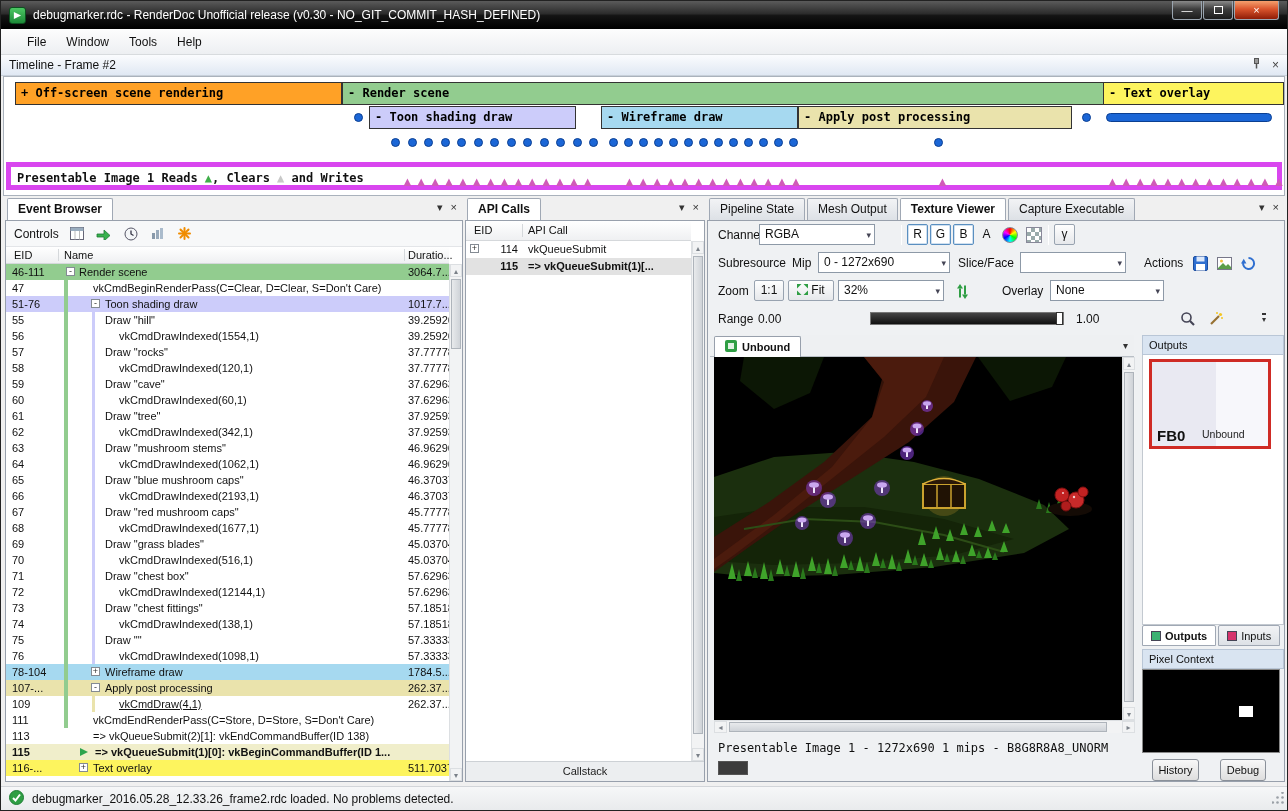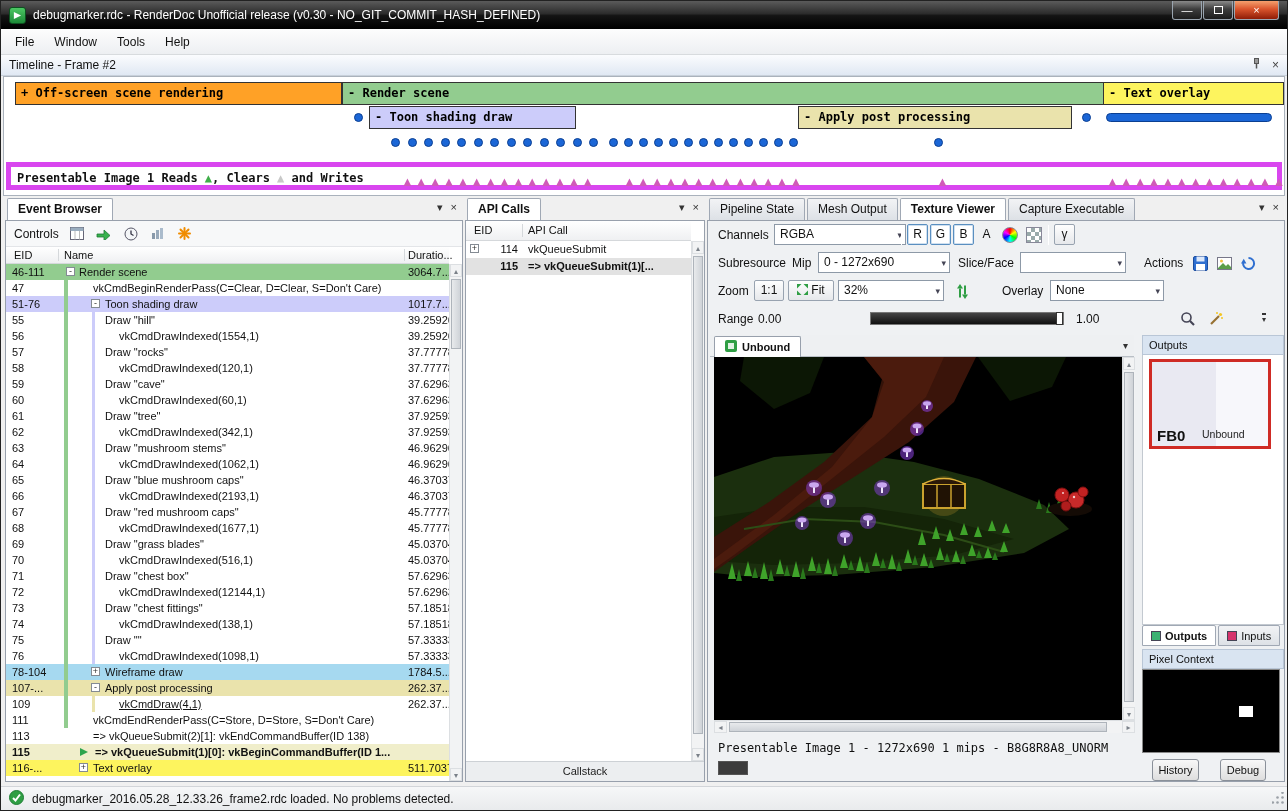--- a/index.html
+++ b/index.html
@@ -6,21 +6,21 @@
 html,body{margin:0;background:#555}
 .win{position:relative;width:1288px;height:811px;background:#f0f0f0;border:1px solid #222;overflow:hidden;font-family:"Liberation Sans",sans-serif;color:#111}
 
 .titlebar{position:absolute;left:0;top:0;right:0;height:28px;background:linear-gradient(#5b5b5b,#2c2c2c 45%,#141414 52%,#000);display:flex;align-items:center;gap:7px;padding:0 8px;color:#fff;font-size:12px}
 .appicon{width:17px;height:17px;border-radius:3px;background:linear-gradient(#4cc763,#1d8a38);border:1px solid #0c5220;display:flex;align-items:center;justify-content:center;flex:none}
 .wbtns{margin-left:auto;display:flex;gap:1px;align-self:flex-start}
 .wb{width:30px;height:19px;background:linear-gradient(#8a8a8a,#3d3d3d 45%,#1c1c1c);border:1px solid #9aa5b0;border-top:none;color:#fff;font-size:11px;display:flex;align-items:center;justify-content:center;border-radius:0 0 3px 3px;cursor:default}
 .wb .sq{width:9px;height:8px;border:1px solid #fff}
 .wb.close{width:45px;background:linear-gradient(#f5a06e,#d9542c 45%,#8f1c06)}
 
-.menubar{position:absolute;top:28px;left:0;right:0;height:26px;background:linear-gradient(#fdfdfd,#edeff2);border-bottom:1px solid #d8dbde;display:flex;align-items:center;padding-left:4px;font-size:12px}
+.menubar{position:absolute;top:28px;left:0;right:0;height:26px;background:linear-gradient(#fdfdfd,#edeff2);border-bottom:1px solid #d8dbde;display:flex;align-items:center;padding-left:16px;font-size:12px}
 .menu-item{padding:4px 10px}
 
 .tl-dock{position:absolute;top:54px;left:0;right:0;height:142px}
 .dock-hdr{height:21px;background:linear-gradient(#fbfcfe,#e0e8f3);border-bottom:1px solid #c8d0da;display:flex;align-items:center;padding:0 8px;font-size:12px}
 .dock-hdr .icons{margin-left:auto;display:flex;gap:10px;align-items:center;color:#444;font-size:12px}
 .tl-body{position:absolute;top:21px;left:2px;right:2px;bottom:1px;background:#fff;border:1px solid #aab2bc;overflow:hidden}
 .tl-bar{position:absolute;height:23px;border:1px solid #333;font-family:"DejaVu Sans Mono",monospace;font-weight:bold;font-size:12px;line-height:21px;padding-left:5px;white-space:nowrap;overflow:hidden;color:#000}
 .tl-dot{position:absolute;width:9px;height:9px;border-radius:50%;background:#1b66d6;border:1px solid #0b3f92}
 .tl-capsule{position:absolute;border-radius:5px;background:#1b66d6;border:1px solid #0b3f92}
 .mk-box{position:absolute;left:2px;right:2px;top:85px;height:28px;border:5px solid #d946ef;background:#fff}
@@ -151,20 +151,21 @@
         <span class="mk-line"><span>Presentable Image 1 Reads </span><span class="mk-tri" style="color: rgb(63, 174, 73);">▲</span><span>, Clears </span><span class="mk-tri" style="color: rgb(200, 200, 200);">▲</span><span> and Writes </span></span>
       <span class="tri-group" style="left: 390px; color: rgb(208, 90, 184);">▲▲▲▲▲▲▲▲▲▲▲▲▲▲</span>
           <span class="tri-group" style="left: 612px; color: rgb(208, 90, 184);">▲▲▲▲▲▲▲▲▲▲▲▲▲</span>
           <span class="tri-group" style="left: 925px; color: rgb(208, 90, 184);">▲</span>
           <span class="tri-group" style="left: 1095px; color: rgb(208, 90, 184);">▲▲▲▲▲▲▲▲▲▲▲▲▲</span>
         </div>
     <div class="tl-bar" style="left: 11px; top: 5px; width: 327px; background: rgb(255, 161, 38);">+ Off-screen scene rendering</div>
         <div class="tl-bar" style="left: 338px; top: 5px; width: 901px; background: rgb(146, 204, 143);">- Render scene</div>
         <div class="tl-bar" style="left: 1099px; top: 5px; width: 181px; background: rgb(253, 244, 94);">- Text overlay</div>
         <div class="tl-bar" style="left: 365px; top: 29px; width: 207px; background: rgb(204, 204, 250);">- Toon shading draw</div>
+        <div class="tl-bar" style="left: 597px; top: 29px; width: 197px; background: rgb(166, 217, 240);">- Wireframe draw</div>
         <div class="tl-bar" style="left: 794px; top: 29px; width: 274px; background: rgb(234, 227, 172);">- Apply post processing</div>
         <div class="tl-dot" style="left: 350px; top: 36px;"></div>
         <div class="tl-dot" style="left: 1078px; top: 36px;"></div>
         <div class="tl-capsule" style="left: 1102px; top: 36px; width: 166px; height: 9px;"></div>
         <div class="tl-dot" style="left: 387px; top: 61px;"></div>
         <div class="tl-dot" style="left: 403.5px; top: 61px;"></div>
         <div class="tl-dot" style="left: 420px; top: 61px;"></div>
         <div class="tl-dot" style="left: 436.5px; top: 61px;"></div>
         <div class="tl-dot" style="left: 453px; top: 61px;"></div>
         <div class="tl-dot" style="left: 469.5px; top: 61px;"></div>
@@ -516,21 +517,21 @@
       <span class="ptab">Capture Executable</span>
     </div>
     <span class="tab-icons">
       <span>▾</span>
       <span>×</span>
     </span>
     <div class="content">
 
       <div class="tv-row" style="top:0">
         <span class="lbl" style="left:10px">Channels</span>
-        <span class="combo" style="left:66px;width:132px">
+        <span class="combo" style="left:51px;width:116px">
           <span>RGBA</span>
           <span class="arr">▾</span>
         </span>
         <i class="vsep" style="left:193px"></i>
         <span class="btn tog" style="left:199px;width:21px">R</span>
         <span class="btn tog" style="left:222px;width:21px">G</span>
         <span class="btn tog" style="left:245px;width:21px">B</span>
         <span class="btn flat" style="left:268px;width:21px">A</span>
         <span class="ic-btn" style="left:292px">
             <span style="width:16px;height:16px;border-radius:50%;background:conic-gradient(red,yellow,lime,cyan,blue,magenta,red);border:1px solid #889"></span>

